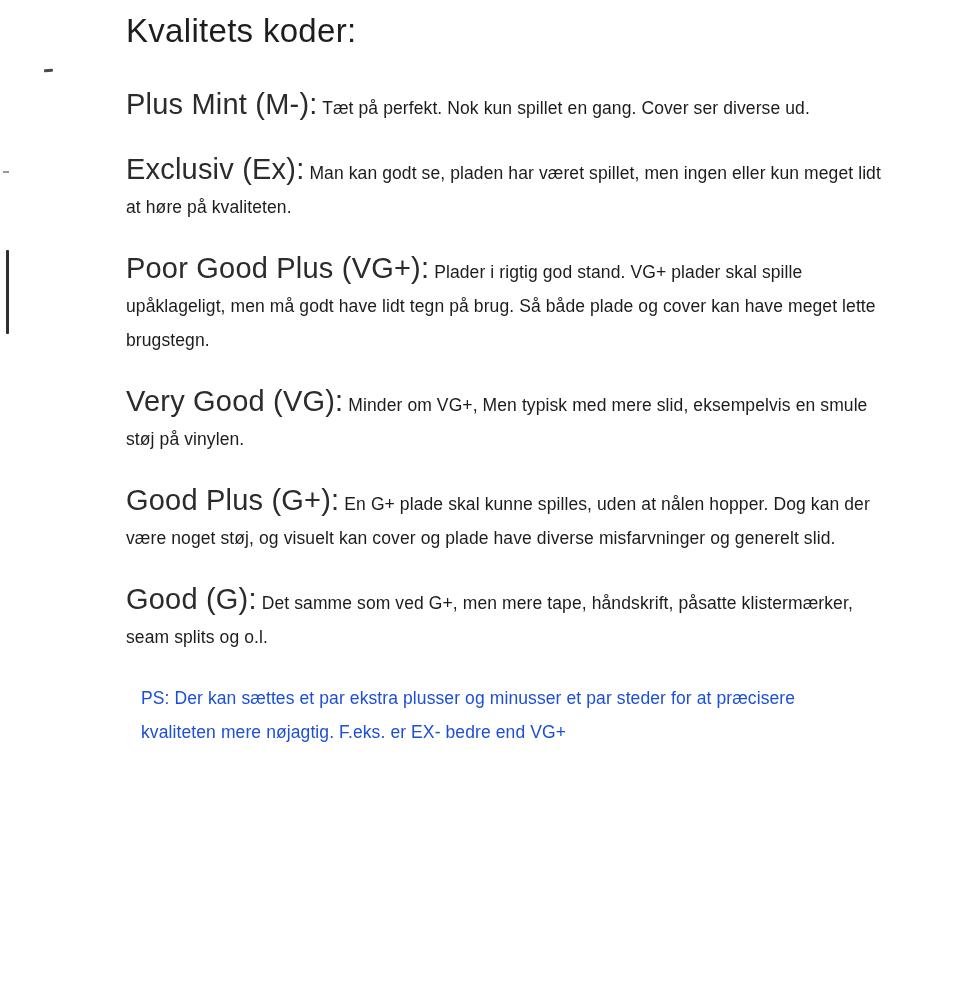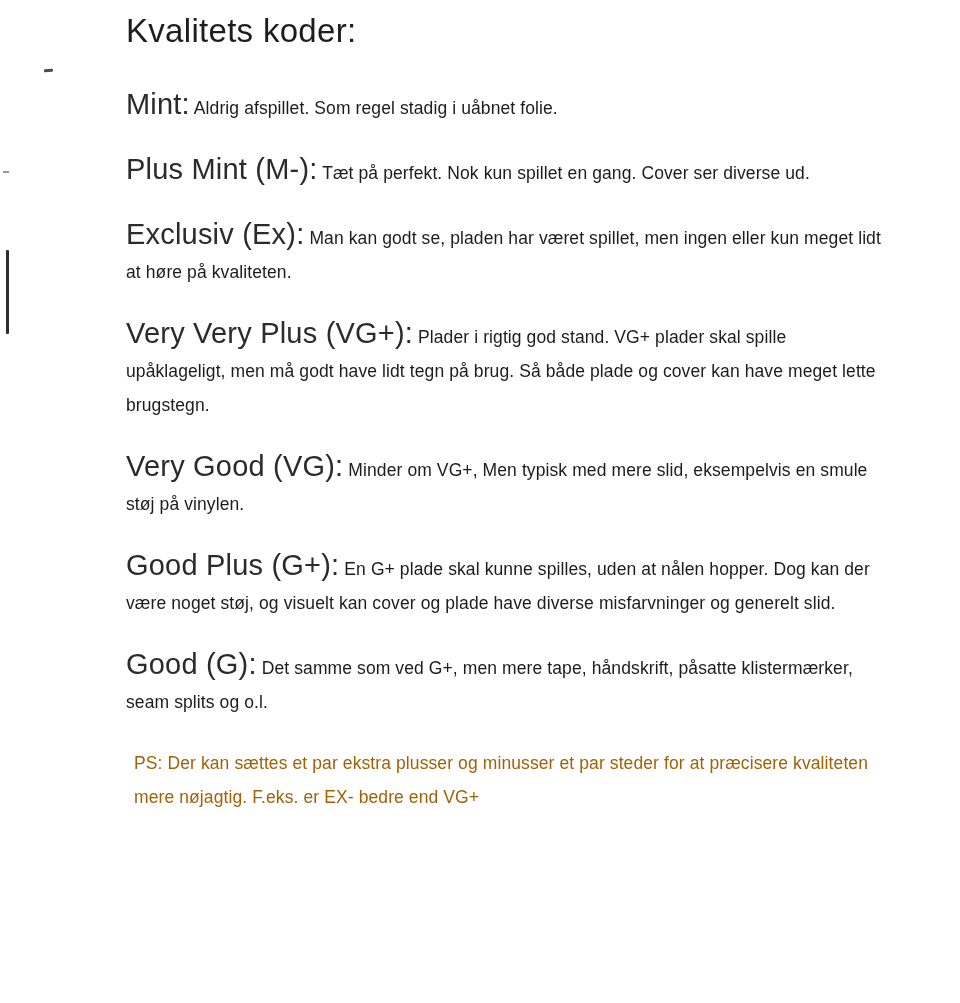--- a/index.html
+++ b/index.html
@@ -43,24 +43,24 @@
   .term {
     font-size: 29px;
     font-weight: 300;
     color: #2b2b2b;
     letter-spacing: 0.2px;
   }
   .desc {
     font-size: 17.5px;
   }
   .footnote {
-    margin: 8px;
+    margin: 15px;
     font-size: 17.5px;
     line-height: 34px;
-    color: #a16207;
+    color: #1d4ed8;
     letter-spacing: 0.1px;
   }
   
   .mark-dash {
     position: absolute;
     left: 44px;
     top: 69px;
     width: 9px;
     height: 3px;
     background: #4a4a4a;
@@ -91,37 +91,33 @@
 <div class="page">
 
   <span class="mark-dash"></span>
   <span class="mark-tick"></span>
   <span class="mark-line"></span>
 
   <div class="content">
 
     <h1 class="doc-title">Kvalitets koder:</h1>
 
-    <p class="entry">
-      <span class="term">Mint:</span>
-      <span class="desc">Aldrig afspillet. Som regel stadig i uåbnet folie.</span>
-    </p>
 
     <p class="entry">
       <span class="term">Plus Mint (M-):</span>
       <span class="desc">Tæt på perfekt. Nok kun spillet en gang. Cover ser diverse ud.</span>
     </p>
 
     <p class="entry">
       <span class="term">Exclusiv (Ex):</span>
       <span class="desc">Man kan godt se, pladen har været spillet, men ingen eller kun meget lidt at høre på kvaliteten.</span>
     </p>
 
     <p class="entry">
-      <span class="term">Very Very Plus (VG+):</span>
+      <span class="term">Poor Good Plus (VG+):</span>
       <span class="desc">Plader i rigtig god stand. VG+ plader skal spille upåklageligt, men må godt have lidt tegn på brug. Så både plade og cover kan have meget lette brugstegn.</span>
     </p>
 
     <p class="entry">
       <span class="term">Very Good (VG):</span>
       <span class="desc">Minder om VG+, Men typisk med mere slid, eksempelvis en smule støj på vinylen.</span>
     </p>
 
     <p class="entry">
       <span class="term">Good Plus (G+):</span>

